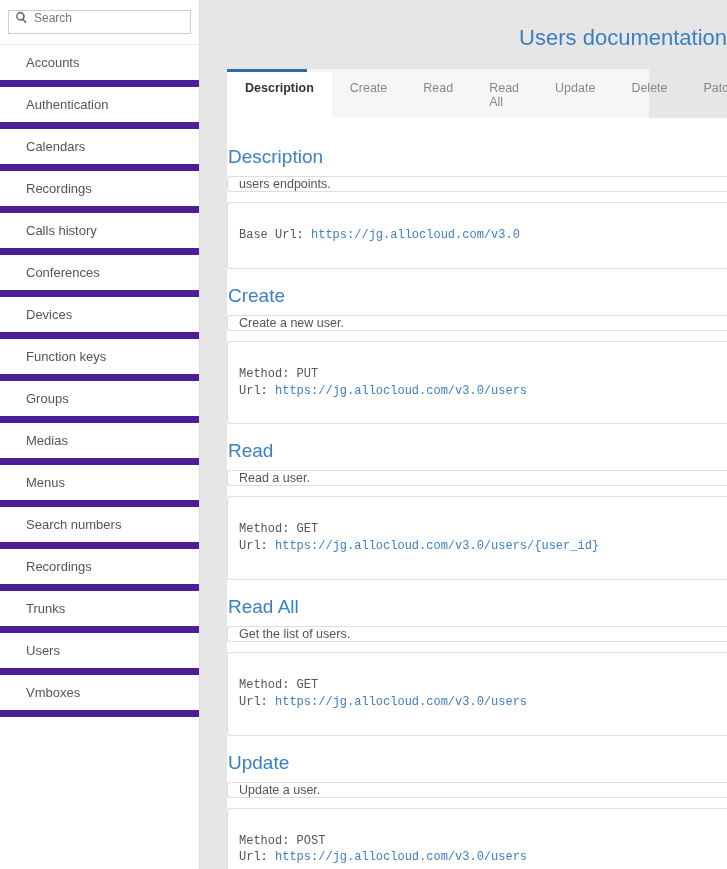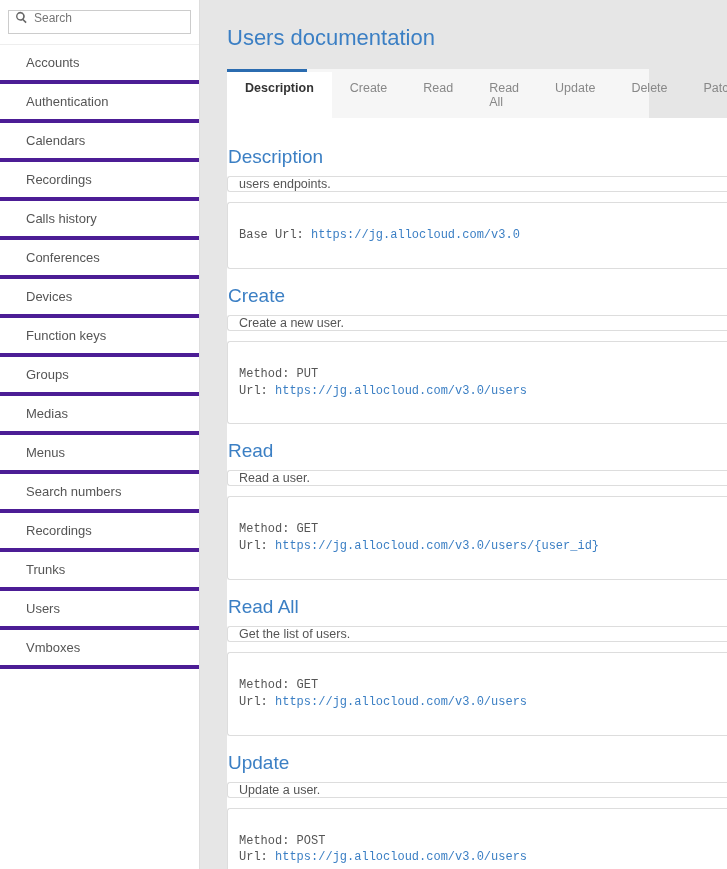--- a/index.html
+++ b/index.html
@@ -44,33 +44,34 @@
     width: 100%;
     color: #555;
   }
   .nav {
     border-top: 1px solid #eee;
   }
   .nav-item {
     padding: 10px 26px;
     font-size: 13px;
     color: #555;
-    border-bottom: 4px solid #4c1d95;
+    border-bottom: 7px solid #4c1d95;
     cursor: pointer;
   }
   .main {
     flex: 1;
     padding: 25px 0 0 27px;
     overflow: hidden;
   }
   .page-title {
     color: #3b7fc4;
     font-size: 22px;
     font-weight: 400;
     margin-bottom: 18px;
+    text-align: right;
   }
   .tabs {
     display: flex;
     background: #f6f6f6;
     border-top: 3px solid transparent;
     position: relative;
     width: 422px;
   }
   .tabs::before {
     content: "";

